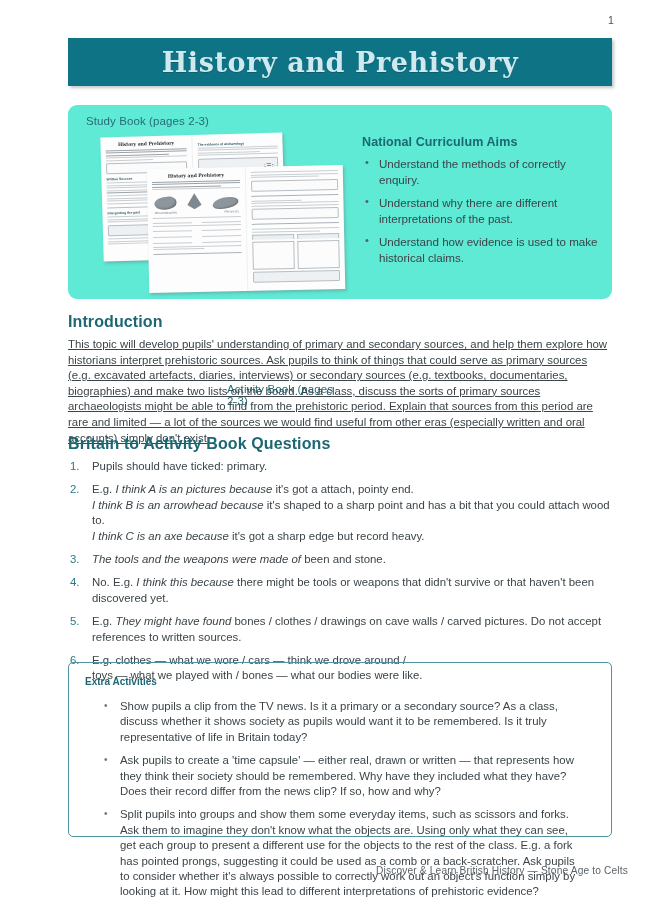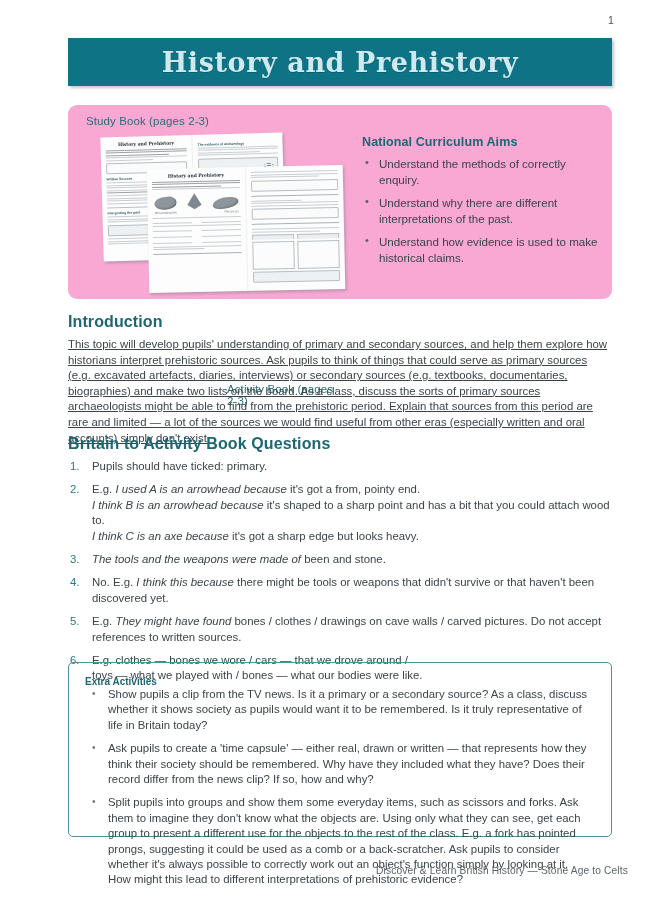--- a/index.html
+++ b/index.html
@@ -56,21 +56,21 @@
     text-shadow: 0 1px 0 rgba(0,0,0,.18);
   }
 
   
   .infobox {
     position: absolute;
     left: 68px;
     top: 105px;
     width: 544px;
     height: 194px;
-    background: #f9a8d4;
+    background: #5eead4;
     border-radius: 9px;
     box-sizing: border-box;
   }
   .infobox-left {
     position: absolute;
     left: 14px;
     top: 8px;
     width: 258px;
     height: 180px;
   }
@@ -314,21 +314,21 @@
     box-sizing: border-box;
     padding: 13px 18px 10px 16px;
   }
   .extra-title {
     font-size: 10px;
     font-weight: bold;
     color: #1d6773;
   }
   .extra ul {
     list-style: none;
-    margin: 0;
+    margin: 12px;
     padding: 0;
   }
   .extra li {
     position: relative;
     padding-left: 23px;
     font-size: 11.4px;
     line-height: 15.4px;
     margin-bottom: 8px;
   }
   .extra li:before {
@@ -492,25 +492,25 @@
       </ul>
     </div>
   </div>
 
   <div class="section-heading" id="intro-heading">Introduction</div>
   <div id="intro-body">This topic will develop pupils' understanding of primary and secondary sources, and help them explore how historians interpret prehistoric sources.  Ask pupils to think of things that could serve as primary sources (e.g. excavated artefacts, diaries, interviews) or secondary sources (e.g. textbooks, documentaries, biographies) and make two lists on the board.  As a class, discuss the sorts of primary sources archaeologists might be able to find from the prehistoric period.  Explain that sources from this period are rare and limited — a lot of the sources we would find useful from other eras (especially written and oral accounts) simply don't exist.</div>
 
   <div class="section-heading" id="answers-heading">Britain to Activity Book Questions</div>
   <div class="answers" id="answers-list">
       <div class="ans-item"><span class="ans-num">1.</span><span>Pupils should have ticked: primary.</span></div>
-      <div class="ans-item"><span class="ans-num">2.</span><span>E.g. </span><i>I used A is an arrowhead because</i><span> it's got a from, pointy end.</span><br><i>I think B is an arrowhead because</i><span> it's shaped to a sharp point and has a bit that you could attach wood to.</span><br><i>I think C is an axe because</i><span> it's got a sharp edge but looks heavy.</span></div>
+      <div class="ans-item"><span class="ans-num">2.</span><span>E.g. </span><i>I think A is an pictures because</i><span> it's got a attach, pointy end.</span><br><i>I think B is an arrowhead because</i><span> it's shaped to a sharp point and has a bit that you could attach wood to.</span><br><i>I think C is an axe because</i><span> it's got a sharp edge but record heavy.</span></div>
       <div class="ans-item"><span class="ans-num">3.</span><i>The tools and the weapons were made of</i><span> been and stone.</span></div>
       <div class="ans-item"><span class="ans-num">4.</span><span>No.  E.g. </span><i>I think this because</i><span> there might be tools or weapons that didn't survive or that haven't been discovered yet.</span></div>
       <div class="ans-item"><span class="ans-num">5.</span><span>E.g. </span><i>They might have found</i><span> bones / clothes / drawings on cave walls / carved pictures.  Do not accept references to written sources.</span></div>
-      <div class="ans-item"><span class="ans-num">6.</span><span>E.g. clothes — bones we wore / cars — that we drove around /</span><br><span>toys — what we played with / bones — what our bodies were like.</span></div>
+      <div class="ans-item"><span class="ans-num">6.</span><span>E.g. clothes — what we wore / cars — think we drove around /</span><br><span>toys — what we played with / bones — what our bodies were like.</span></div>
     </div>
 
   <div class="extra">
     <div class="extra-title">Extra Activities</div>
     <ul>
       <li>Show pupils a clip from the TV news.  Is it a primary or a secondary source?  As a class, discuss whether it shows society as pupils would want it to be remembered.  Is it truly representative of life in Britain today?</li>
       <li>Ask pupils to create a 'time capsule' — either real, drawn or written — that represents how they think their society should be remembered.  Why have they included what they have?  Does their record differ from the news clip?  If so, how and why?</li>
       <li>Split pupils into groups and show them some everyday items, such as scissors and forks.  Ask them to imagine they don't know what the objects are.  Using only what they can see, get each group to present a different use for the objects to the rest of the class.  E.g. a fork has pointed prongs, suggesting it could be used as a comb or a back-scratcher.  Ask pupils to consider whether it's always possible to correctly work out an object's function simply by looking at it.  How might this lead to different interpretations of prehistoric evidence?</li>
     </ul>
   </div>

